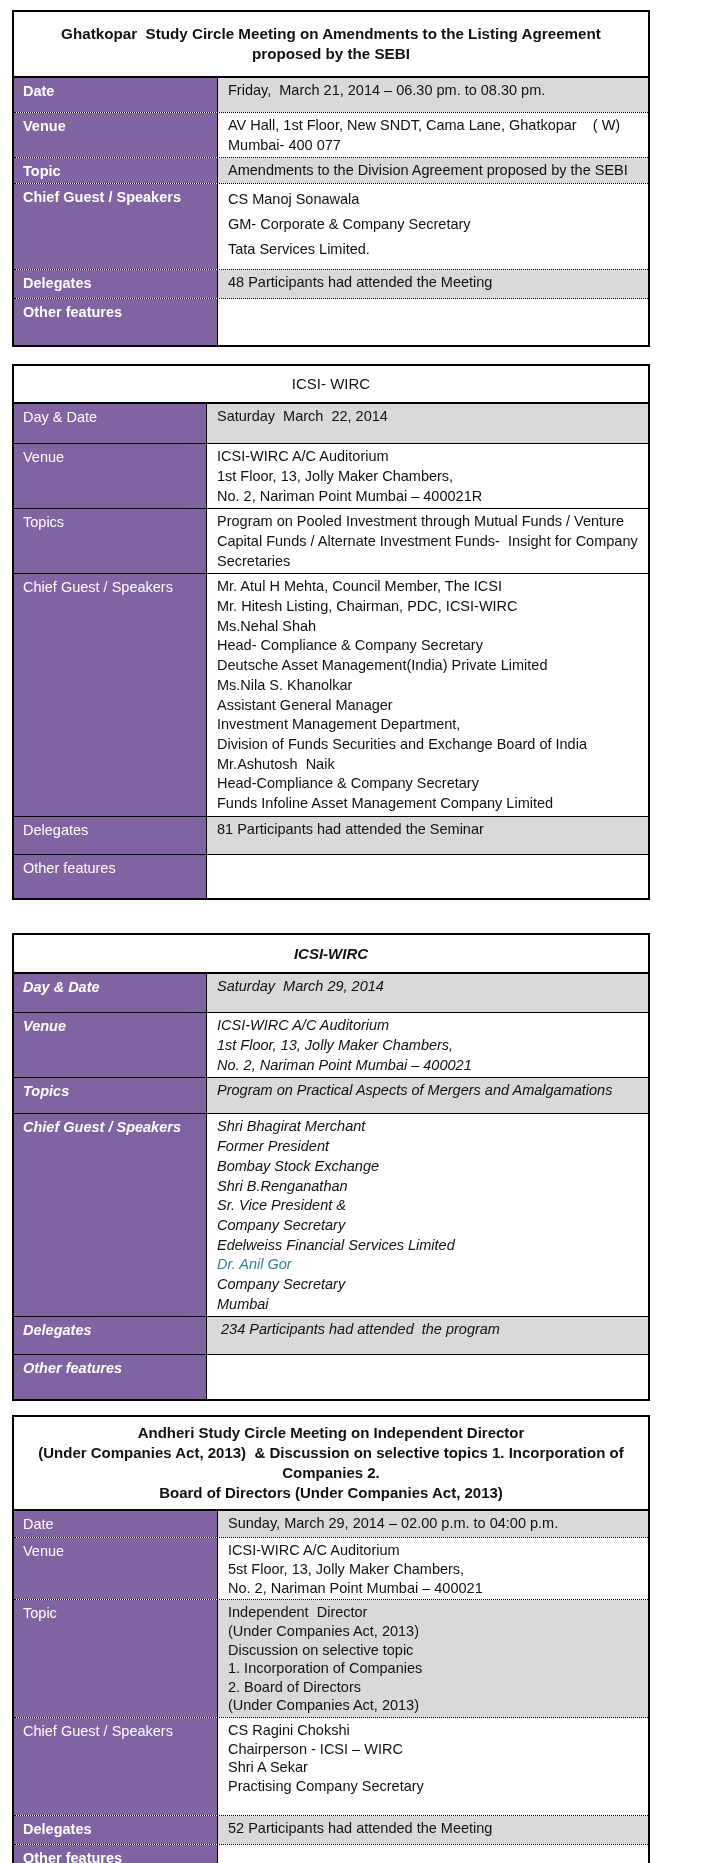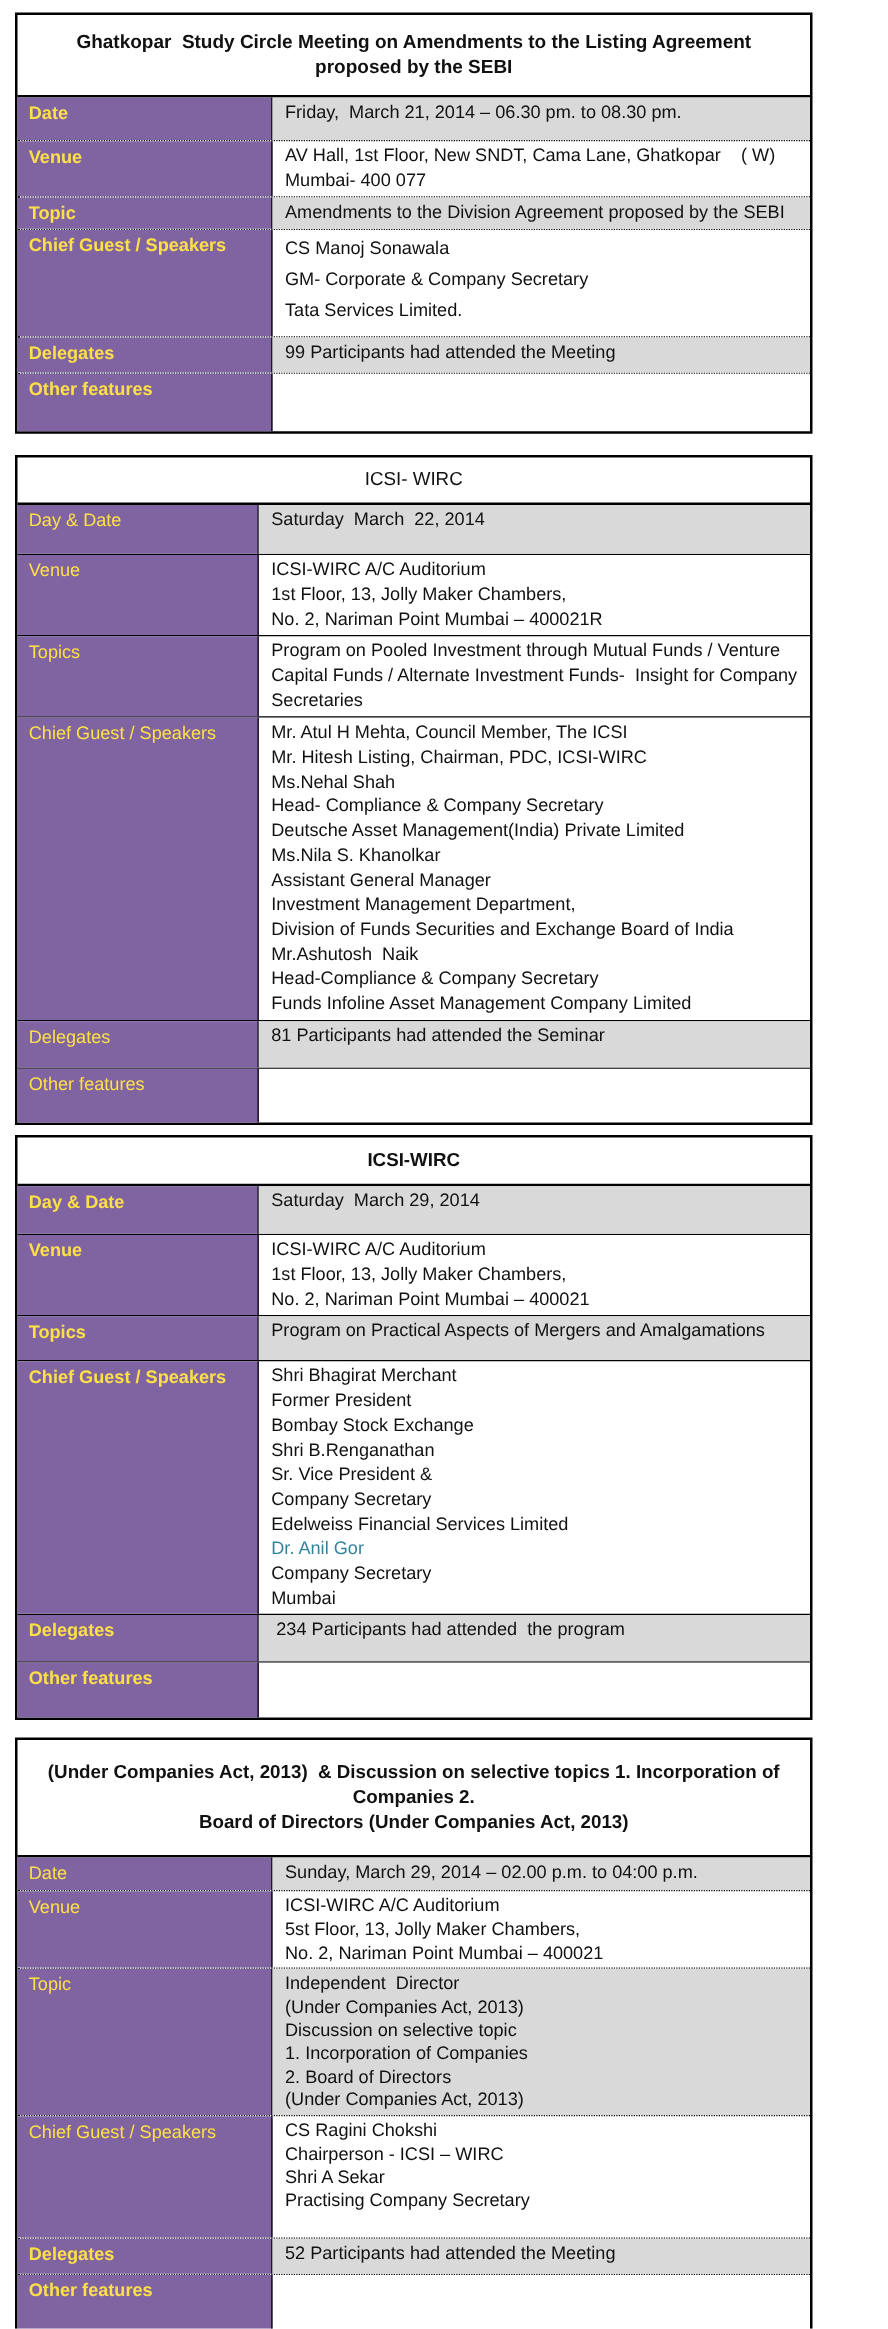--- a/index.html
+++ b/index.html
@@ -17,21 +17,21 @@
     font-size:15px; padding:0 14px;
   }
   .title.bold { font-weight:bold; }
   .title-line { white-space:pre-wrap; line-height:20px; }
   .t0 .title-line { font-size:15.2px; }
   .row { display:flex; align-items:stretch; }
   .sep-dotted .row + .row { border-top:1px dotted #000; }
   .sep-solid  .row + .row { border-top:1px solid #000; }
   .lbl {
     flex:0 0 auto; box-sizing:border-box; background:var(--label-bg);
-    color:#fde047; padding:5px 4px 0 9px; font-size:14.5px;
+    color:#ffffff; padding:5px 4px 0 9px; font-size:14.5px;
     border-right:1px solid #000; white-space:pre-wrap;
   }
   .lbl.bold { font-weight:bold; }
   .val {
     flex:1 1 auto; box-sizing:border-box; padding:3px 6px 2px 10px;
     font-size:14.5px; line-height:19.7px;
   }
   .val.shaded { background:var(--shaded-bg); }
   .vline { white-space:pre-wrap; }
   .t0 .r3 .val { line-height:25px; }
@@ -69,21 +69,21 @@
           <div class="lbl bold" style="width: 204px;">Chief Guest / Speakers</div>
           <div class="val">
             <div class="vline">CS Manoj Sonawala</div>
             <div class="vline">GM- Corporate &amp; Company Secretary</div>
             <div class="vline">Tata Services Limited.</div>
           </div>
         </div>
         <div class="row r4" style="min-height: 28px;">
           <div class="lbl bold" style="width: 204px;">Delegates</div>
           <div class="val shaded">
-            <div class="vline">99 Participants had attended the Meeting</div>
+            <div class="vline">48 Participants had attended the Meeting</div>
           </div>
         </div>
         <div class="row r5" style="min-height: 46px;">
           <div class="lbl bold" style="width: 204px;">Other features</div>
           <div class="val"></div>
         </div>
       </div>
       <div class="tbl t1 sep-solid" style="margin-top: 17px;">
         <div class="title" style="min-height: 36px;">
           <div class="title-line">ICSI- WIRC</div>
@@ -131,21 +131,21 @@
           <div class="lbl" style="width: 193px;">Delegates</div>
           <div class="val shaded">
             <div class="vline">81 Participants had attended the Seminar</div>
           </div>
         </div>
         <div class="row r5" style="min-height: 43px;">
           <div class="lbl" style="width: 193px;">Other features</div>
           <div class="val"></div>
         </div>
       </div>
-      <div class="tbl t2 sep-solid" style="margin-top: 8px;">
+      <div class="tbl t2 sep-solid" style="margin-top: 33px; font-style: italic;">
         <div class="title bold" style="min-height: 37px;">
           <div class="title-line">ICSI-WIRC</div>
         </div>
         <div class="row r0" style="min-height: 38px;">
           <div class="lbl bold" style="width: 193px;">Day &amp; Date</div>
           <div class="val shaded">
             <div class="vline">Saturday  March 29, 2014</div>
           </div>
         </div>
         <div class="row r1" style="min-height: 62px;">
@@ -183,20 +183,21 @@
             <div class="vline"> 234 Participants had attended  the program</div>
           </div>
         </div>
         <div class="row r5" style="min-height: 44px;">
           <div class="lbl bold" style="width: 193px;">Other features</div>
           <div class="val"></div>
         </div>
       </div>
       <div class="tbl t3 sep-dotted" style="margin-top: 14px;">
         <div class="title bold" style="min-height: 92px;">
+          <div class="title-line">Andheri Study Circle Meeting on Independent Director</div>
           <div class="title-line">(Under Companies Act, 2013)  &amp; Discussion on selective topics 1. Incorporation of Companies 2.</div>
           <div class="title-line">Board of Directors (Under Companies Act, 2013)</div>
         </div>
         <div class="row r0" style="min-height: 26px;">
           <div class="lbl" style="width: 204px;">Date</div>
           <div class="val shaded">
             <div class="vline">Sunday, March 29, 2014 – 02.00 p.m. to 04:00 p.m.</div>
           </div>
         </div>
         <div class="row r1" style="min-height: 61px;">

